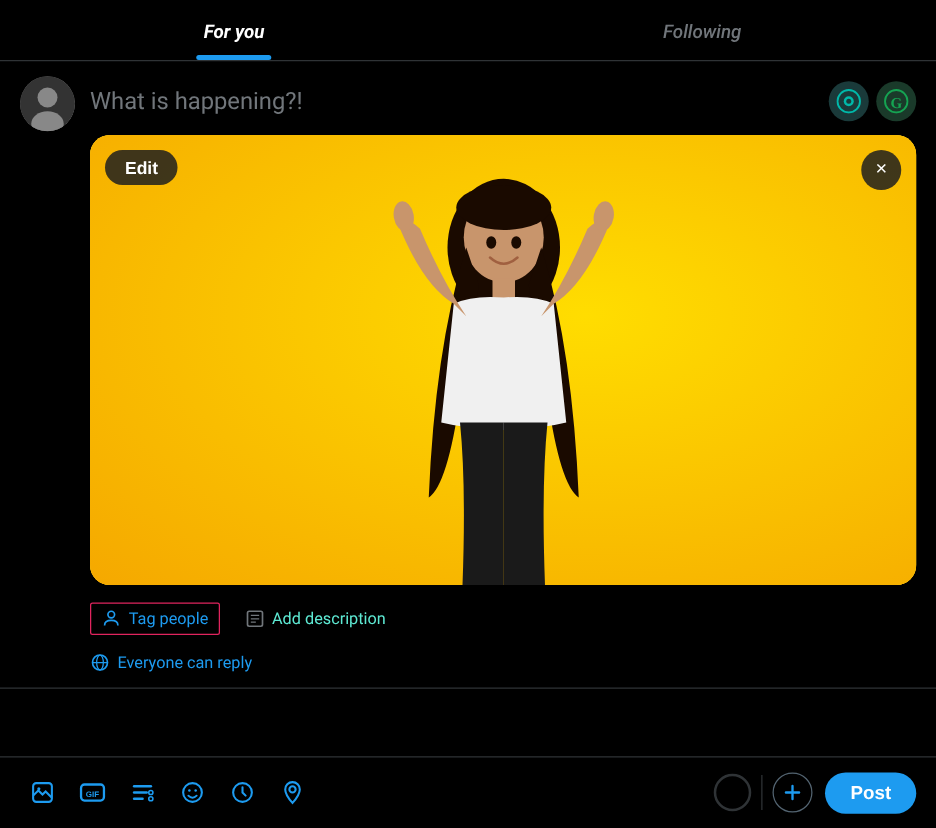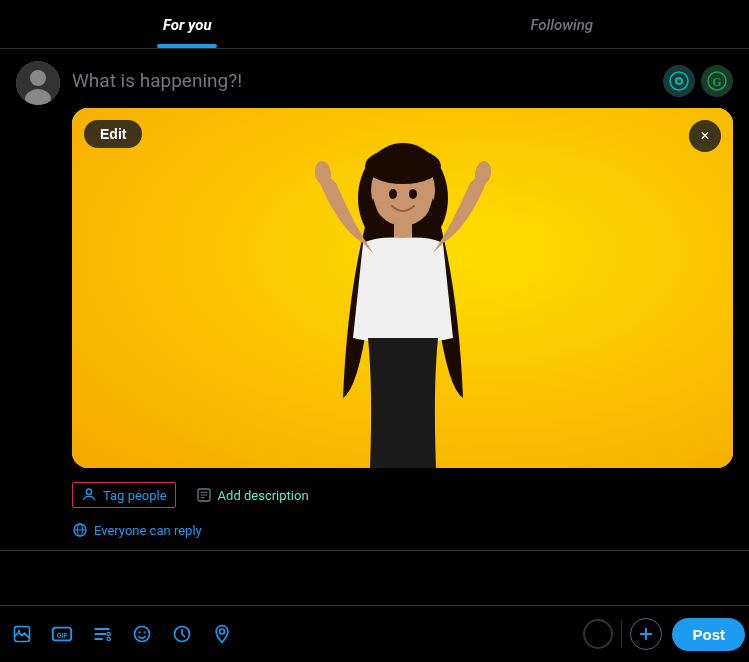--- a/index.html
+++ b/index.html
@@ -205,21 +205,21 @@
       color: #1d9bf0;
       font-size: 13px;
       margin-top: 10px;
       cursor: pointer;
     }
 
     
     .bottom-toolbar {
       display: flex;
       align-items: center;
-      padding: 10px 4px;
+      padding: 10px 16px;
       border-top: 1px solid #2f3336;
       gap: 4px;
       position: absolute;
       bottom: 0;
       left: 0;
       right: 0;
       background: #000;
     }
 
     .toolbar-icon {

